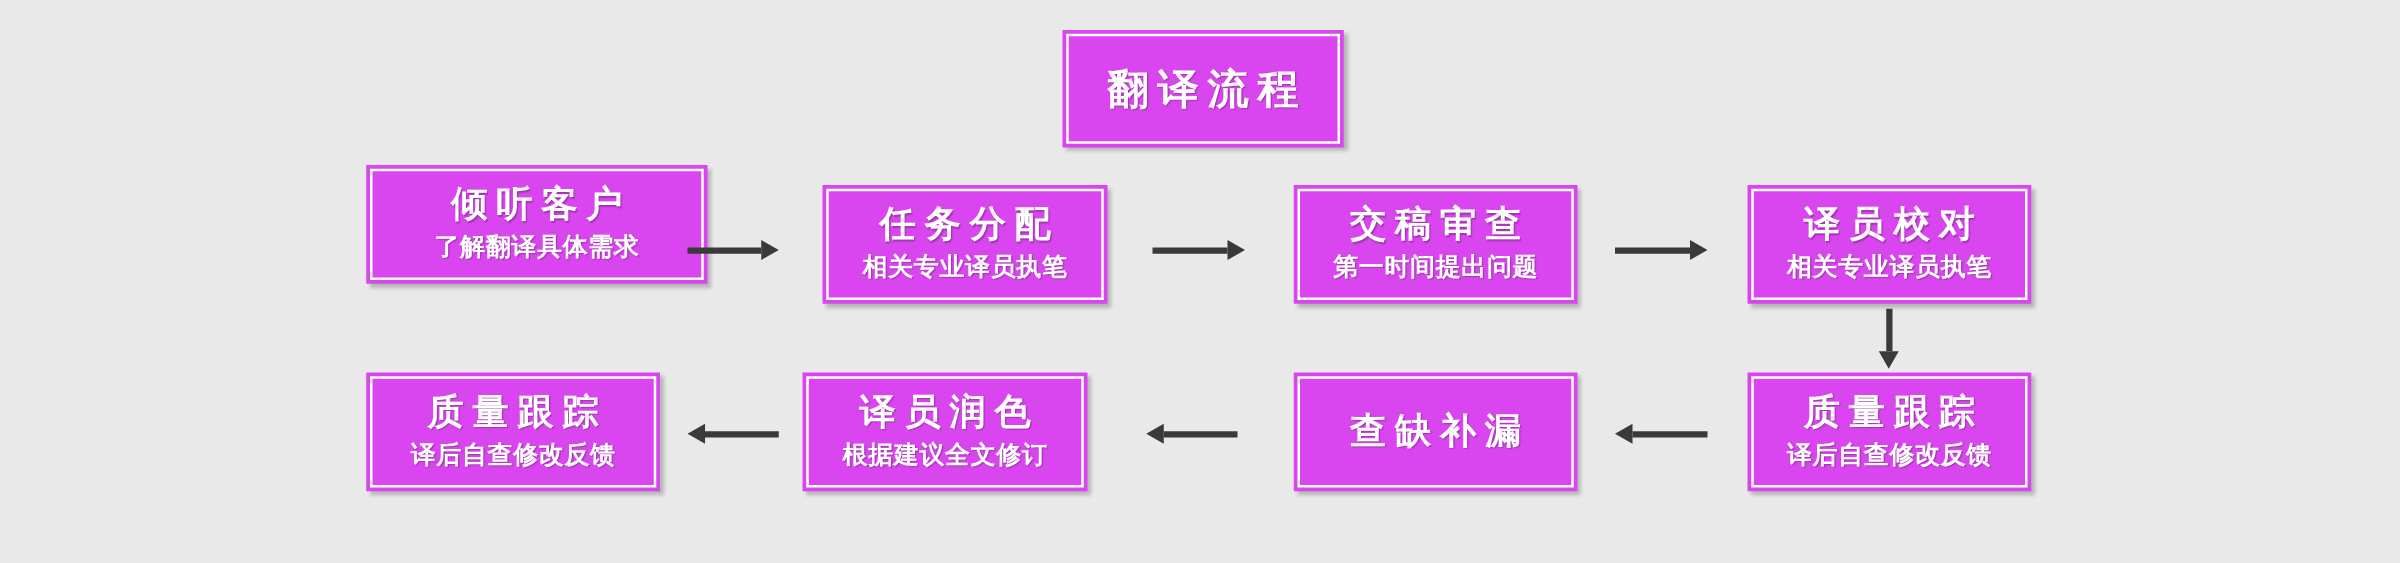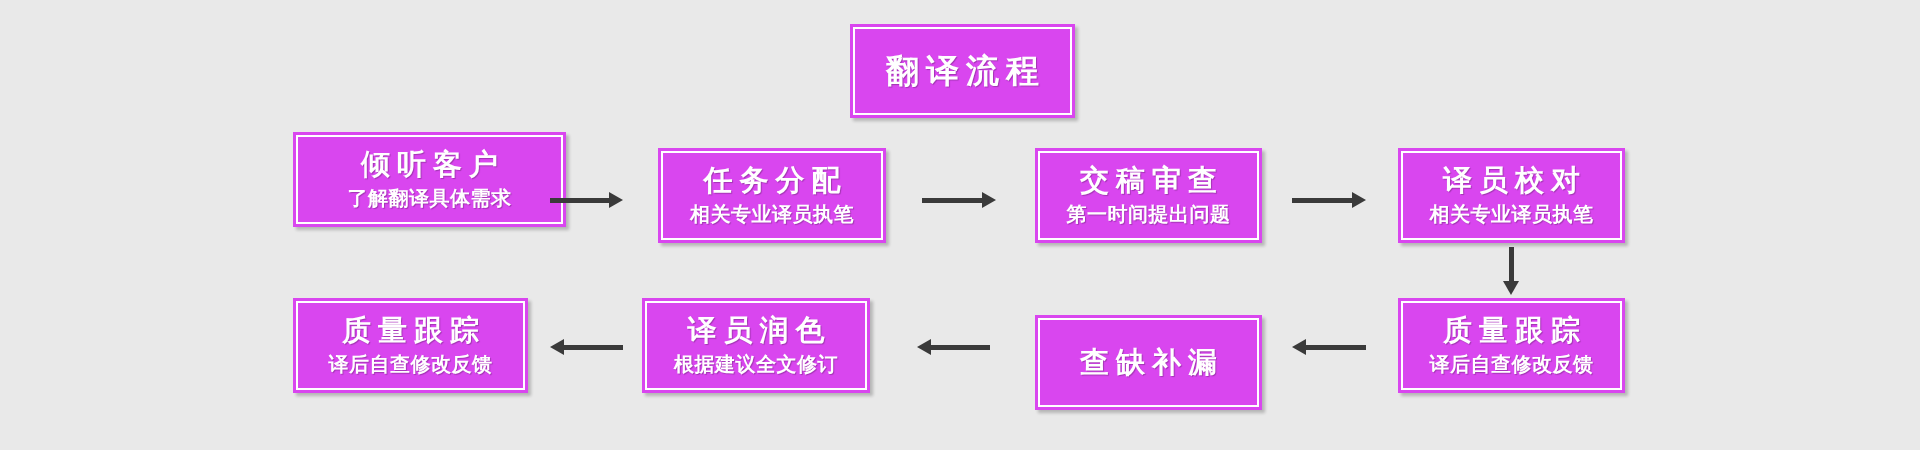--- a/index.html
+++ b/index.html
@@ -43,21 +43,21 @@
     white-space:nowrap;
   }
 
   
   #title-box { left:850px;  top:24px;  width:225px; height:94px; }
   #s1 { left:293px;  top:132px; width:229px; height:95px;padding-left:44px; }
   #s2 { left:658px;  top:148px; width:228px; height:95px; }
   #s3 { left:1035px; top:148px; width:227px; height:95px; }
   #s4 { left:1398px; top:148px; width:227px; height:95px; }
   #s5 { left:1398px; top:298px; width:227px; height:95px; }
-  #s6 { left:1035px; top:298px; width:227px; height:95px;margin-top:17px; }
+  #s6 { left:1035px; top:298px; width:227px; height:95px; }
   #s7 { left:642px;  top:298px; width:228px; height:95px; }
   #s8 { left:293px;  top:298px; width:235px; height:95px; }
 
   
   .h-arrow {
     position:absolute; height:16px;
     display:flex; align-items:center;
   }
   .h-arrow .shaft { height:5px; background:#3a3a3a; flex:1; }
   .h-arrow .head {

